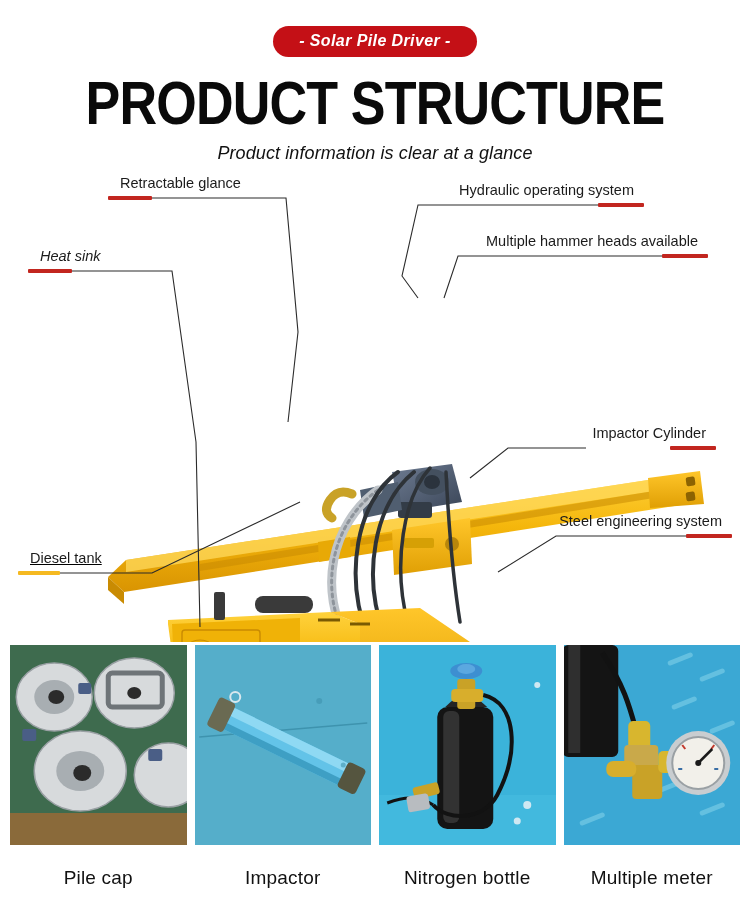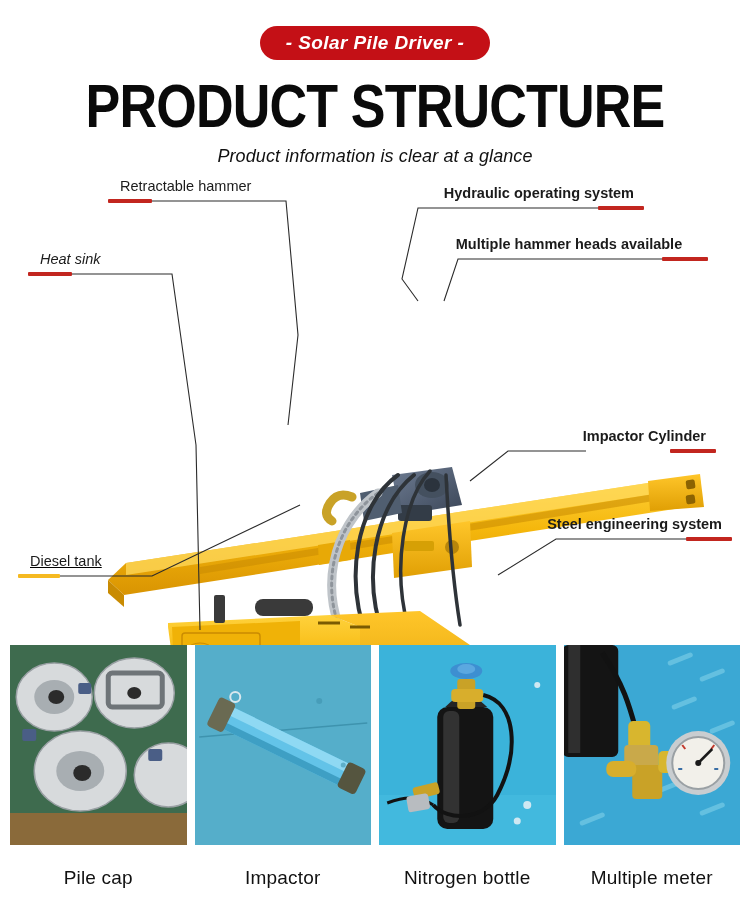--- a/index.html
+++ b/index.html
@@ -12,21 +12,21 @@
   }
 
   
   .header { text-align: center; padding-top: 26px; }
   .badge {
     display: inline-block;
     background: #C41016;
     color: #ffffff;
     font-style: italic;
     font-weight: bold;
-    font-size: 19px;
+    font-size: 16px;
     letter-spacing: .4px;
     padding: 7px 26px 8px;
     border-radius: 20px;
     line-height: 1;
   }
   .title {
     margin-top: 17px;
     font-family: "Liberation Sans Narrow", "Liberation Sans", sans-serif;
     font-weight: bold;
     font-size: 62px;
@@ -51,21 +51,21 @@
   .callout { position: absolute; }
   .callout .cap {
     font-size: 14.5px;
     color: #1b1b1b;
     white-space: nowrap;
     line-height: 1.15;
   }
   .rule { height: 4px; background: #C2261F; border-radius: 1px; }
   .rule.gold { background: #F5B921; }
   .callout.left .cap { margin-left: 12px; }
-  .callout.right { text-align: right; font-weight: bold; }
+  .callout.right { text-align: right; }
   .callout.right .cap { margin-right: 10px; }
 
   svg.leaders {
     position: absolute; left: 0; top: 0;
     width: 750px; height: 470px;
     pointer-events: none;
   }
   svg.leaders path, svg.leaders line { stroke: #2b2b2b; stroke-width: 1.1; fill: none; }
 
   
@@ -219,40 +219,40 @@
     <path d="M638,33 H418 L402,104 L418,126"></path>
 
     <path d="M700,84 H458 L444,126"></path>
 
     <path d="M586,276 H508 L470,306"></path>
 
     <path d="M702,364 H556 L498,400"></path>
   </svg>
 
   <div class="callout left" style="left:108px; top:3px;">
-    <div class="cap">Retractable hammer</div>
+    <div class="cap">Retractable glance</div>
     <div class="rule" style="width:44px; margin-top:4px;"></div>
   </div>
 
   <div class="callout left" style="left:28px; top:76px;font-style:italic;">
     <div class="cap">Heat sink</div>
     <div class="rule" style="width:44px; margin-top:4px;"></div>
   </div>
 
   <div class="callout left" style="left:18px; top:378px;text-decoration:underline;">
     <div class="cap">Diesel tank</div>
     <div class="rule gold" style="width:42px; margin-top:4px;"></div>
   </div>
 
   <div class="callout right" style="left:404px; top:10px; width:240px;">
     <div class="cap">Hydraulic operating system</div>
     <div class="rule" style="width:46px; margin-top:4px; margin-left:auto;"></div>
   </div>
 
-  <div class="callout right" style="left:440px; top:61px; width:268px;text-align:center;">
+  <div class="callout right" style="left:440px; top:61px; width:268px;">
     <div class="cap">Multiple hammer heads available</div>
     <div class="rule" style="width:46px; margin-top:4px; margin-left:auto;"></div>
   </div>
 
   <div class="callout right" style="left:520px; top:253px; width:196px;">
     <div class="cap">Impactor Cylinder</div>
     <div class="rule" style="width:46px; margin-top:4px; margin-left:auto;"></div>
   </div>
 
   <div class="callout right" style="left:490px; top:341px; width:242px;">

